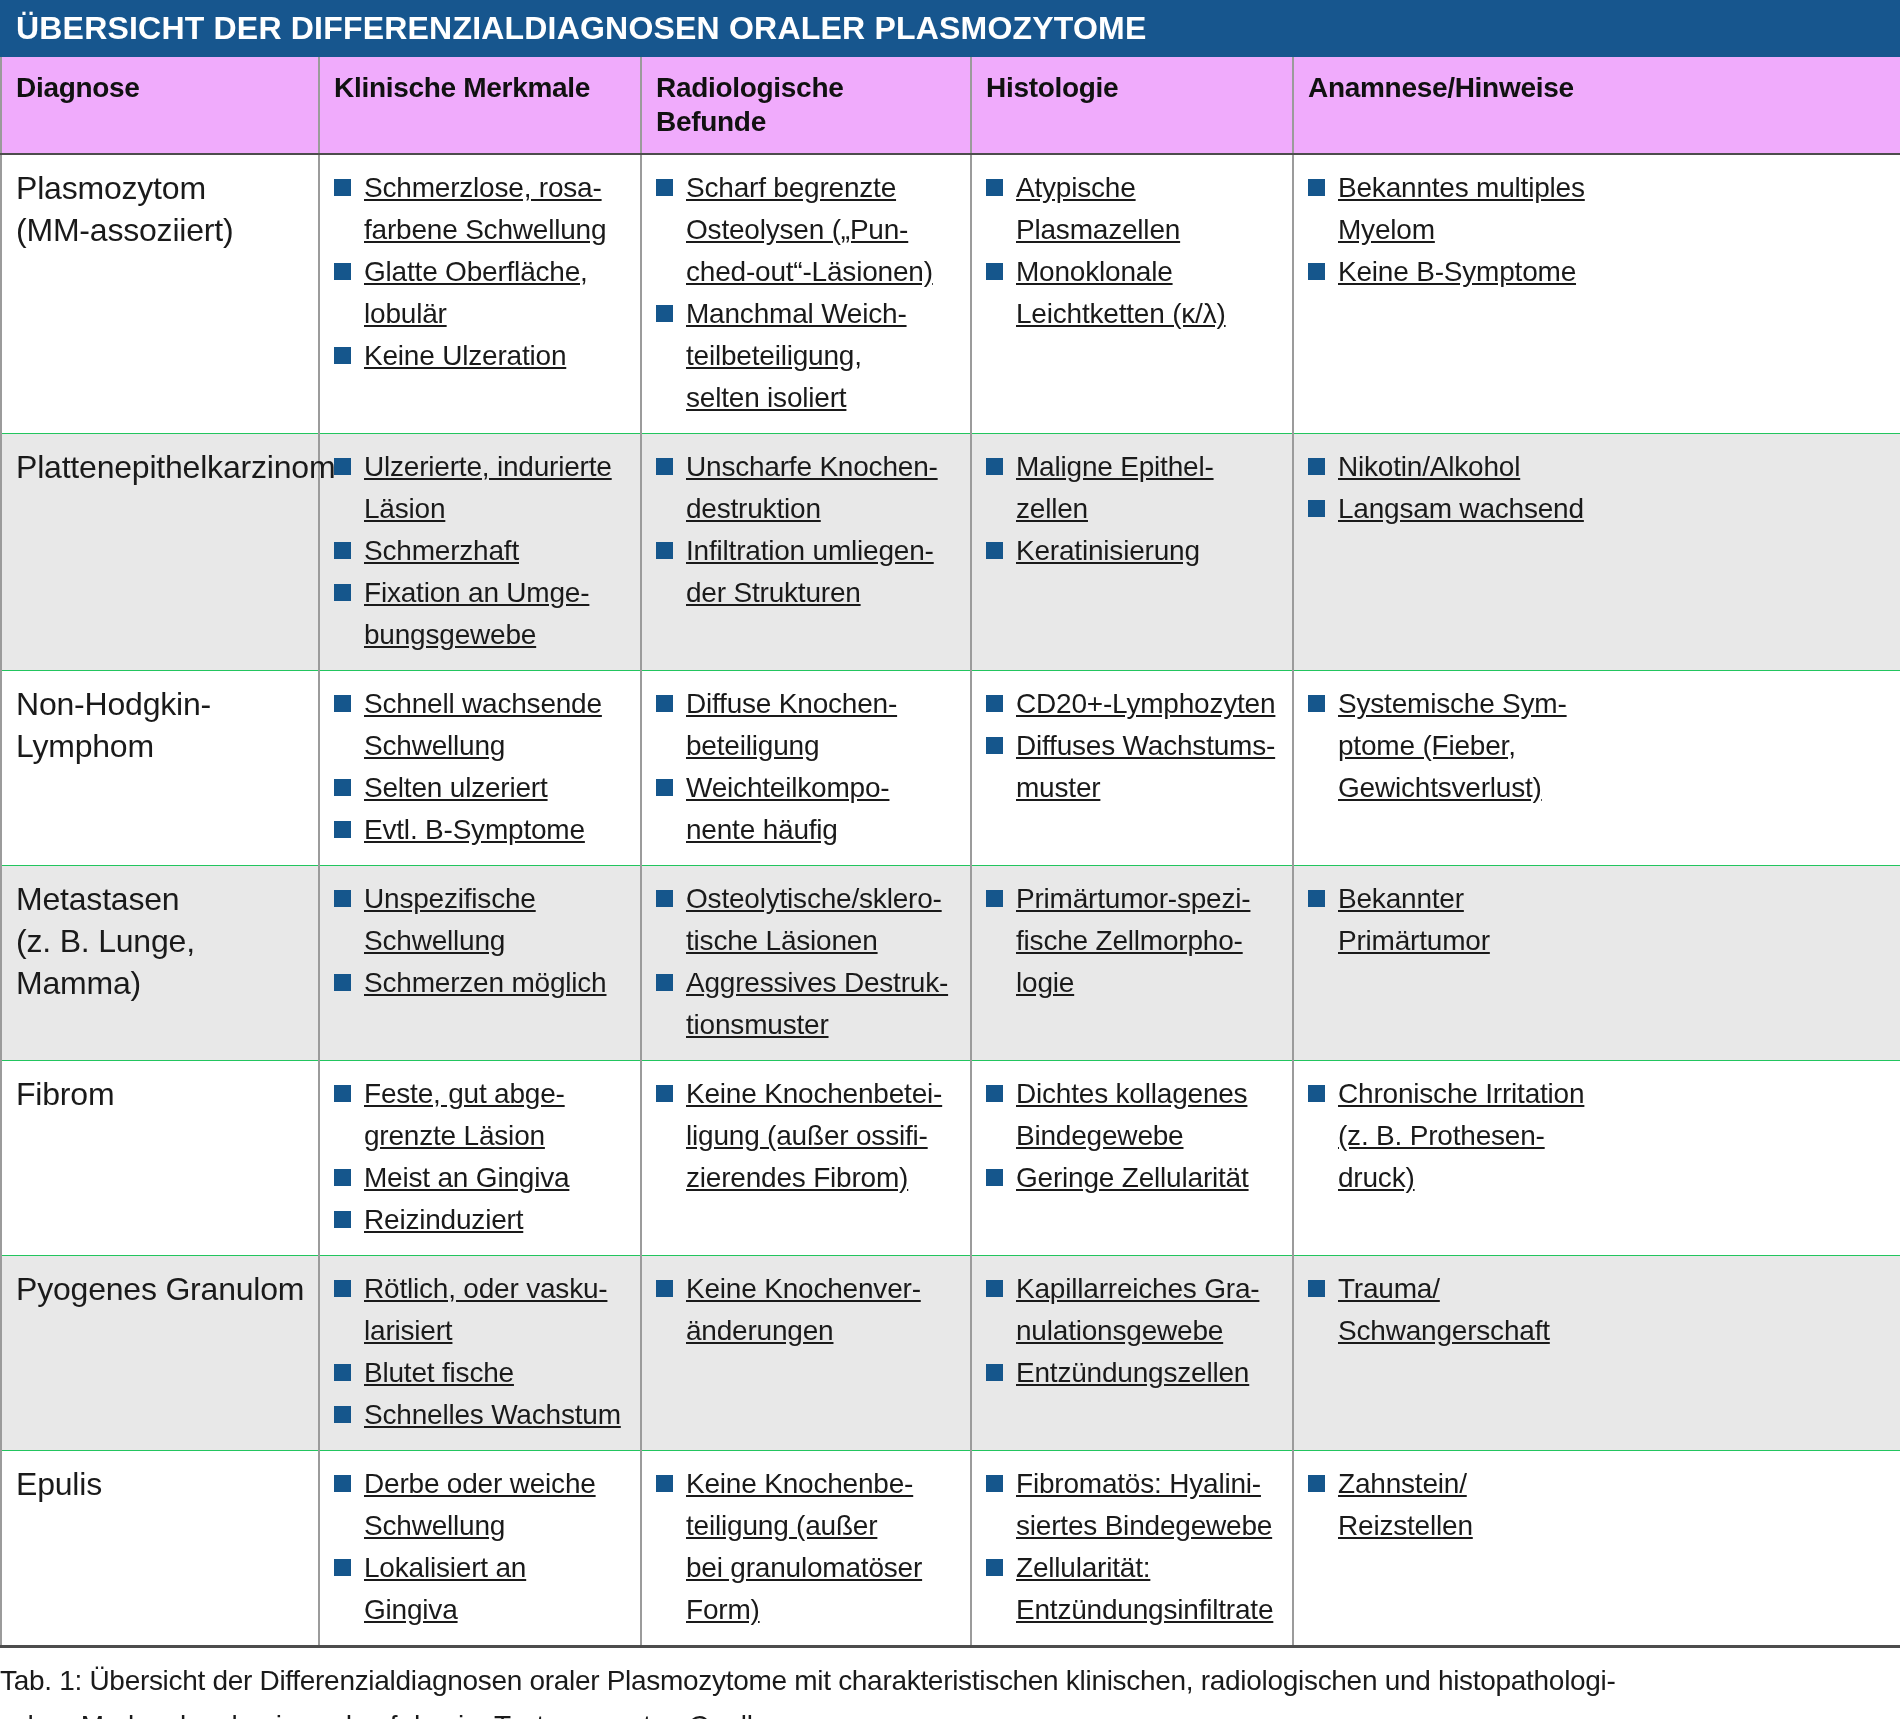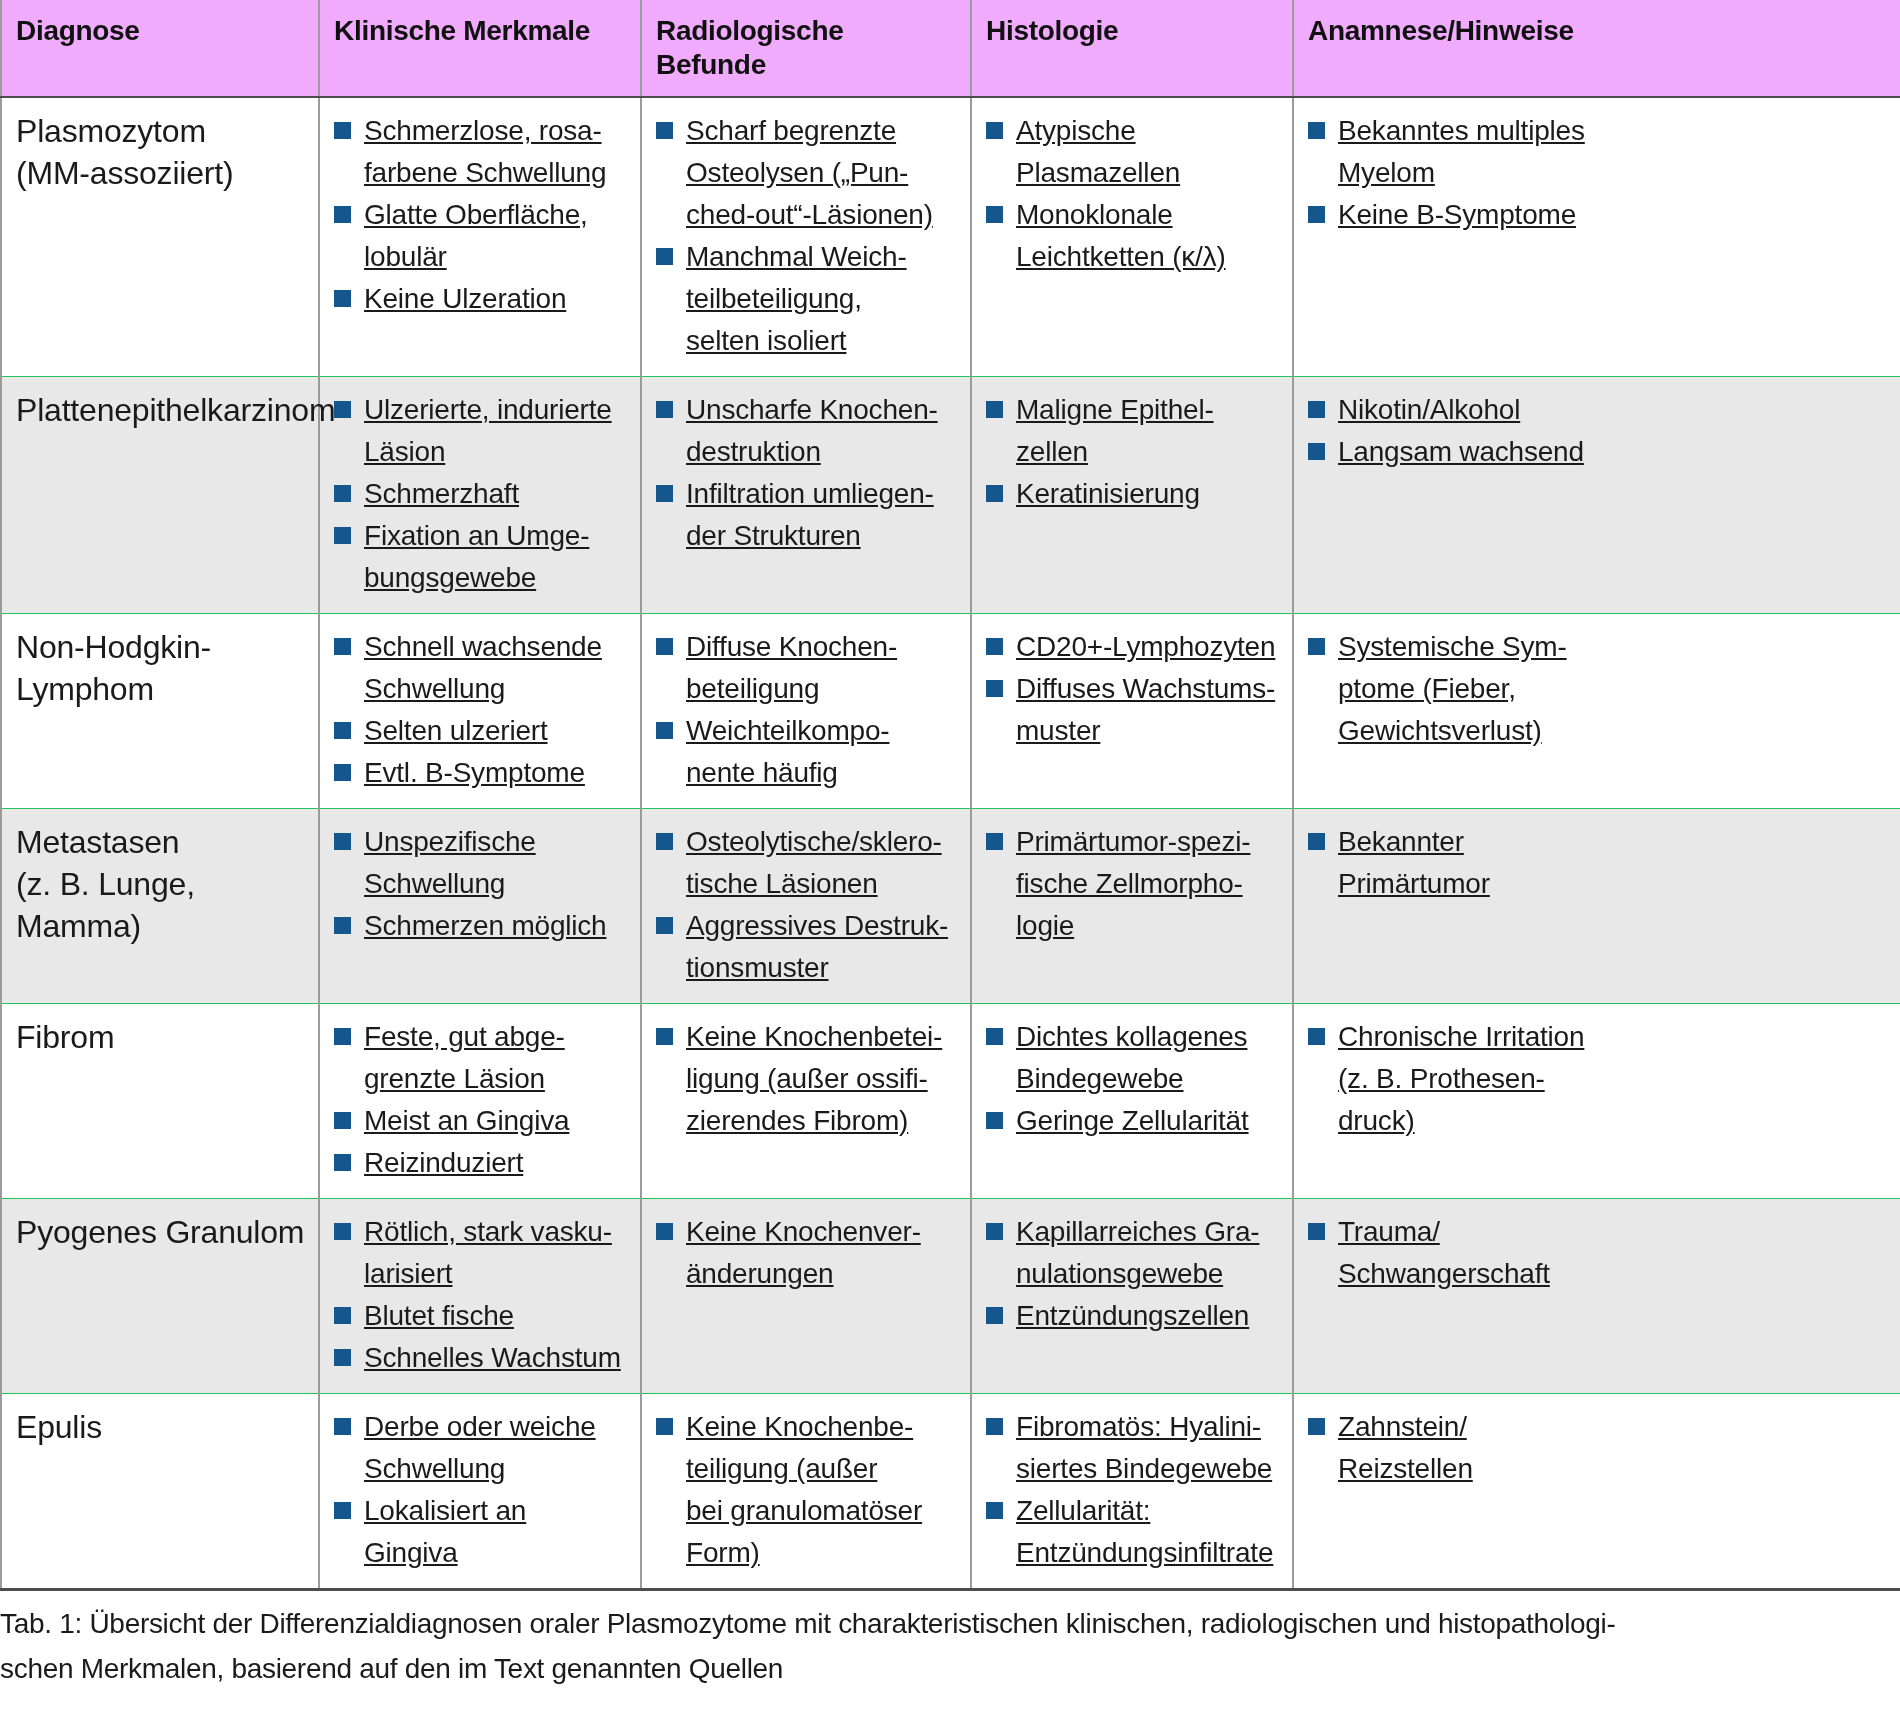--- a/index.html
+++ b/index.html
@@ -99,20 +99,23 @@
     letter-spacing: -0.3px;
     color: #1a1a1a;
     white-space: pre-line;
   }
 </style>
 </head>
 <body>
 
 <div class="page">
 
+  <div class="title-bar">
+    <h1>ÜBERSICHT DER DIFFERENZIALDIAGNOSEN ORALER PLASMOZYTOME</h1>
+  </div>
 
   <table class="dd-table">
     <colgroup>
       <col style="width:318px">
       <col style="width:322px">
       <col style="width:330px">
       <col style="width:322px">
       <col style="width:608px">
     </colgroup>
     <thead>
@@ -380,21 +383,21 @@
             </div>
           </td>
         </tr>
         <tr>
           <td class="diagnose-cell">
             <div class="cell-text">Pyogenes Granulom</div>
           </td>
           <td class="feature-cell">
             <div class="bullet-item">
               <span class="bullet"></span>
-              <div class="bullet-text">Rötlich, stark vasku-
+              <div class="bullet-text">Rötlich, oder vasku-
 larisiert</div>
             </div>
             <div class="bullet-item">
               <span class="bullet"></span>
               <div class="bullet-text">Blutet fische</div>
             </div>
             <div class="bullet-item">
               <span class="bullet"></span>
               <div class="bullet-text">Schnelles Wachstum</div>
             </div>

